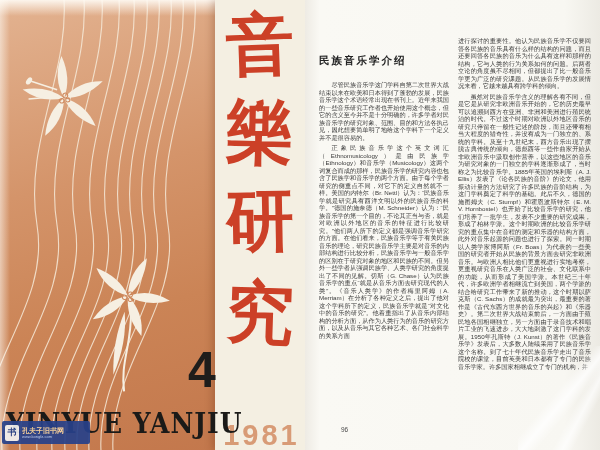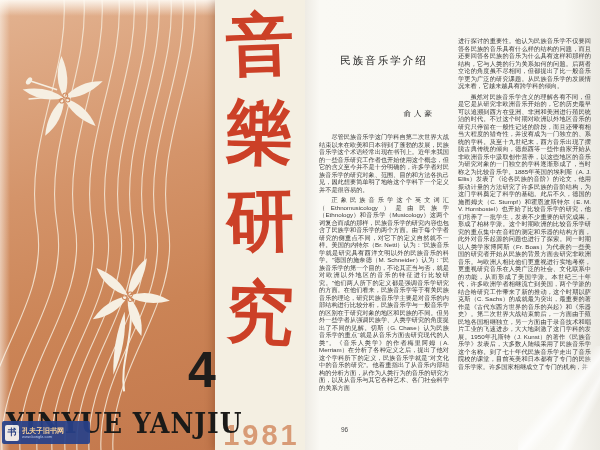--- a/index.html
+++ b/index.html
@@ -49,21 +49,21 @@
         color:#3a3a3a;}
   .crease{position:absolute;right:-8px;bottom:-6px;width:90px;height:110px;
         background:linear-gradient(130deg,transparent 42%,rgba(255,255,255,.8) 50%,transparent 58%),
                    linear-gradient(118deg,transparent 60%,rgba(255,255,255,.7) 67%,transparent 74%);}
   .col{position:absolute;top:0;width:130px;font-size:6.2px;line-height:7.5px;
         text-align:justify;overflow-wrap:break-word;}
   .col p{margin:0;}
   .col p.indent{text-indent:2em;}
   .col1{left:14px;}
   .col2{left:153px;top:37px;width:133px;}
-  .art-title{margin-top:54px;text-align:center;font-size:10.5px;font-weight:normal;
+  .art-title{margin-top:54px;font-size:10.5px;font-weight:bold;
         letter-spacing:2px;color:#242424;line-height:13px;}
   .art-author{margin-top:42px;text-align:right;padding-right:14px;font-size:7.5px;
         letter-spacing:3px;color:#2a2a2a;line-height:10px;font-family:"DejaVu Serif",serif;}
   .p-first{margin-top:14px !important;}
   .p-next{margin-top:3px !important;}
   .pageno{position:absolute;left:36px;top:426px;font-size:6.5px;color:#4a4a4a;}
 </style>
 </head>
 <body>
 
@@ -133,21 +133,20 @@
         <span class="wm-line1">孔夫子旧书网</span>
         <span class="wm-line2">www.kongfz.com</span>
       </span>
     </div>
   </div>
 
   <div class="page">
 
     <div class="col col1">
       <div class="art-title">民族音乐学介绍</div>
-      <div class="art-author">俞人豪</div>
       <p class="indent p-first">尽管民族音乐学这门学科自第二次世界大战结束以来在欧美和日本得到了蓬勃的发展，民族音乐学这个术语经常出现在书刊上。近年来我国的一些音乐研究工作者也开始使用这个概念，但它的含义至今并不是十分明确的，许多学者对民族音乐学的研究对象、范围、目的和方法各执己见，因此想要简单明了地给这个学科下一个定义并不是很容易的。</p>
       <p class="indent p-next">正象民族音乐学这个英文词汇（Ethnomusicology）是由民族学（Ethnology）和音乐学（Musicology）这两个词复合而成的那样，民族音乐学的研究内容也包含了民族学和音乐学的两个方面。由于每个学者研究的侧重点不同，对它下的定义自然就不一样。美国的内特尔（Br. Nettl）认为：“民族音乐学就是研究具有西洋文明以外的民族音乐的科学。”德国的施奈德（M. Schneider）认为：“民族音乐学的第一个目的，不论其正当与否，就是对欧洲以外地区的音乐的特征进行比较研究。”他们两人所下的定义都是强调音乐学研究的方面。在他们看来，民族音乐学等于有关民族音乐的理论，研究民族音乐学主要是对音乐的内部结构进行比较分析，民族音乐学与一般音乐学的区别在于研究对象的地区和民族的不同。但另外一些学者从强调民族学、人类学研究的角度提出了不同的见解。切斯（G. Chase）认为民族音乐学的重点“就是从音乐方面去研究现代的人类”。《音乐人类学》的作者梅里阿姆（A. Merriam）在分析了各种定义之后，提出了他对这个学科所下的定义，民族音乐学就是“对文化中的音乐的研究”。他着重指出了从音乐内部结构的分析方面，从作为人类行为的音乐的研究方面，以及从音乐与其它各种艺术、各门社会科学的关系方面</p>
     </div>
 
     <div class="col col2">
       <p>进行探讨的重要性。他认为民族音乐学不仅要回答各民族的音乐具有什么样的结构的问题，而且还要回答各民族的音乐为什么具有这样和那样的结构，它与人类的行为关系如何的问题。后两者立论的角度虽不尽相同，但都提出了比一般音乐学更为广泛的研究课题。从民族音乐学的发展情况来看，它越来越具有跨学科的倾向。</p>
       <p class="indent p-next">虽然对民族音乐学含义的理解各有不同，但是它是从研究非欧洲音乐开始的，它的历史最早可以追溯到西方在亚洲、非洲和美洲进行殖民统治的时代。不过这个时期对欧洲以外地区音乐的研究只停留在一般性记述的阶段，而且还带有相当大程度的猎奇性，并没有成为一门独立的、系统的学科。及至十九世纪末，西方音乐出现了摆脱古典传统的倾向，德彪西等一些作曲家开始从非欧洲音乐中汲取创作营养，以这些地区的音乐为研究对象的一门独立的学科逐渐形成了，当时称之为比较音乐学。1885年英国的埃利斯（A. J. Ellis）发表了《论各民族的音阶》的论文，他用振动计量的方法研究了许多民族的音阶结构，为这门学科奠定了科学的基础。此后不久，德国的施图姆夫（C. Stumpf）和霍恩波斯特尔（E. M. V. Hornbostel）也开始了比较音乐学的研究，他们培养了一批学生，发表不少重要的研究成果，形成了柏林学派。这个时期欧洲的比较音乐学研究的重点集中在音程的测定和乐器的结构方面，此外对音乐起源的问题也进行了探索。同一时期以人类学家博阿斯（Fr. Boas）为代表的一些美国的研究者开始从民族的背景方面去研究非欧洲音乐。与欧洲人相比他们更重视进行实地考察，更重视研究音乐在人类广泛的社会、文化联系中的功能，从而形成了美国学派。本世纪三十年代，许多欧洲学者相继流亡到美国，两个学派的结合给研究工作带来了新的推动，这个时期以萨克斯（C. Sachs）的成就最为突出，最重要的著作是《古代东西方世界的音乐的兴起》和《乐器史》。第二次世界大战结束前后，一方面由于殖民地各国相继独立，另一方面由于录音技术和唱片工业的飞速进步，大大地刺激了这门学科的发展。1950年孔斯特（J. Kunst）的著作《民族音乐学》发表后，大多数人陆续采用了民族音乐学这个名称。到了七十年代民族音乐学走出了音乐院校的课堂，目前英美和日本都有了专门的民族音乐学家。许多国家相继成立了专门的机构，并</p>
     </div>
 
     <div class="pageno">96</div>

